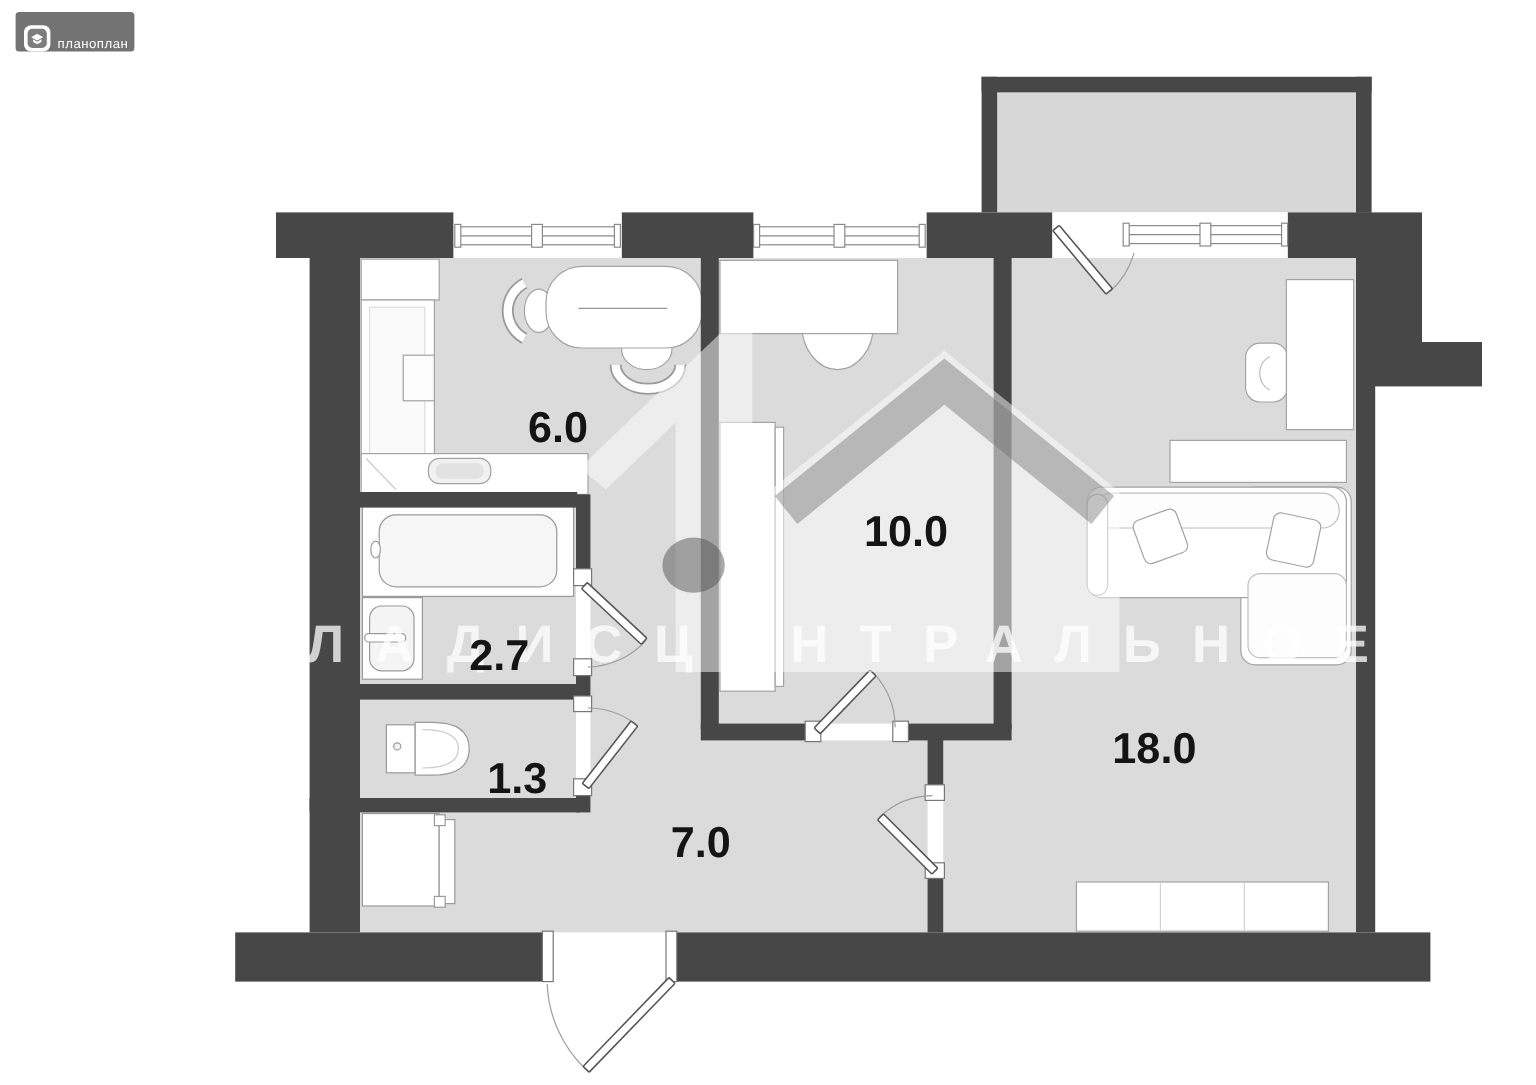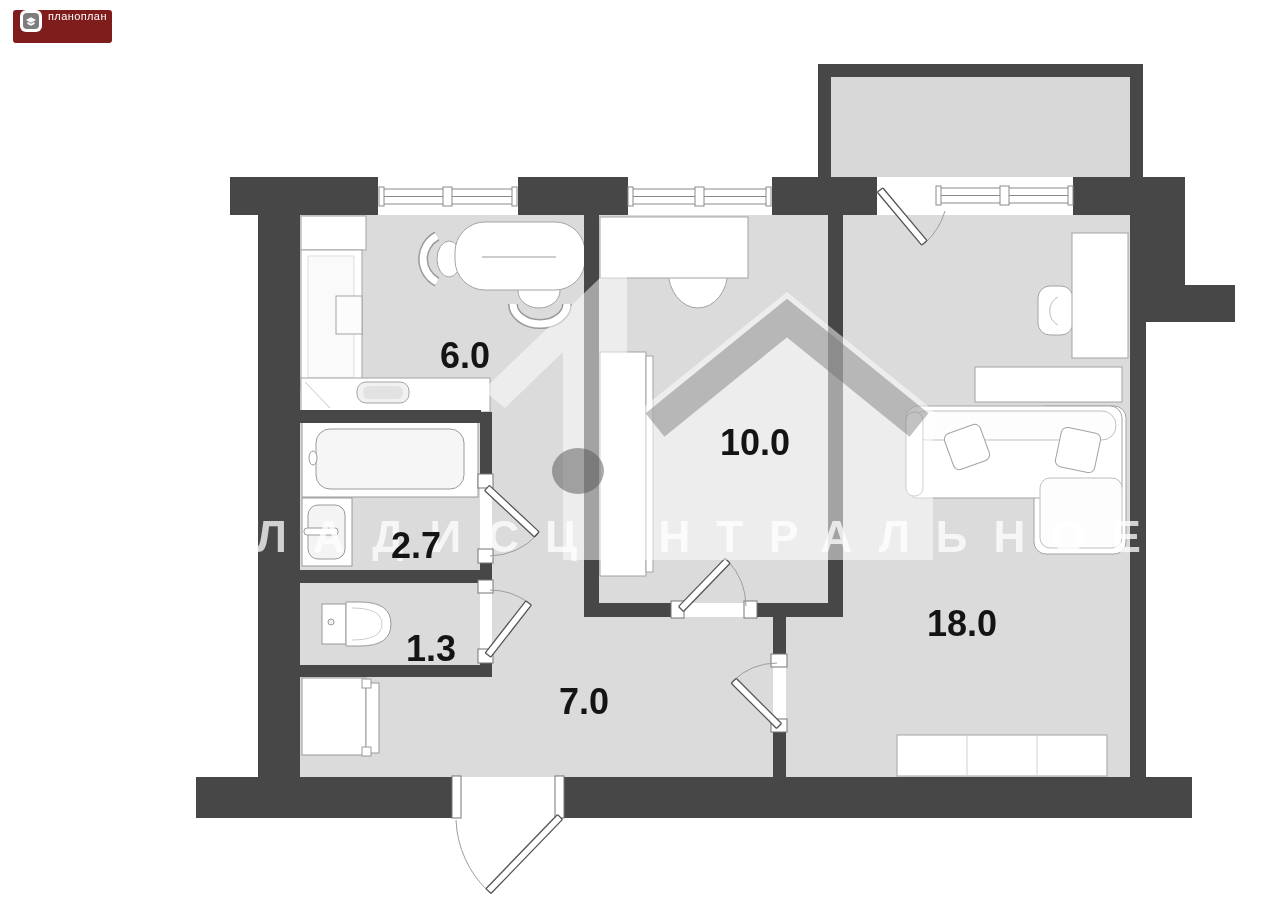--- a/index.html
+++ b/index.html
@@ -1,20 +1,20 @@
 <!DOCTYPE html>
 <html><head>
 <meta charset="utf-8">
 <style>
   html,body{margin:0;padding:0;background:#ffffff;}
   .canvas{position:relative;width:1280px;height:904px;background:#ffffff;overflow:hidden;
           font-family:"Liberation Sans",sans-serif;}
   .plan-svg{position:absolute;left:0;top:0;}
-  .brand{position:absolute;left:13px;top:10px;width:99px;height:33px;background:#7f1d1d;
-         border-radius:3px;display:flex;align-items:flex-start;padding-left:7px;box-sizing:border-box;}
+  .brand{position:absolute;left:13px;top:10px;width:99px;height:33px;background:#737373;
+         border-radius:3px;display:flex;align-items:flex-end;padding-left:7px;box-sizing:border-box;}
   .brand-icon{width:22px;height:22px;background:#ffffff;border-radius:6px;display:flex;
               align-items:center;justify-content:center;flex:0 0 auto;}
   .brand-icon-inner{width:16px;height:16px;background:#7d7d7d;border-radius:4px;position:relative;}
   .brand-icon-inner svg{position:absolute;left:0;top:0;}
   .brand-text{color:#ffffff;font-size:11px;margin-left:6px;letter-spacing:.4px;}
 </style>
 </head>
 <body>
 
 <div class="canvas">

